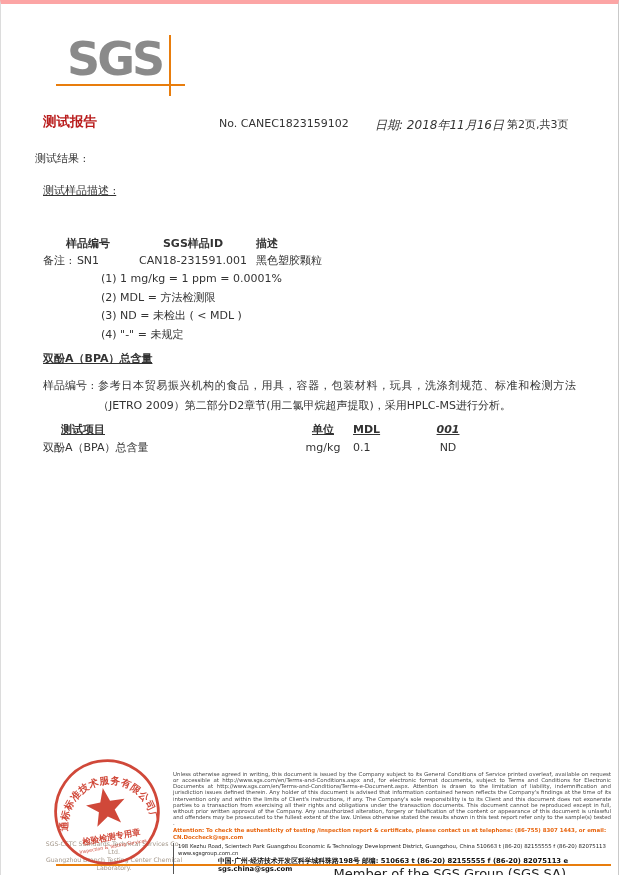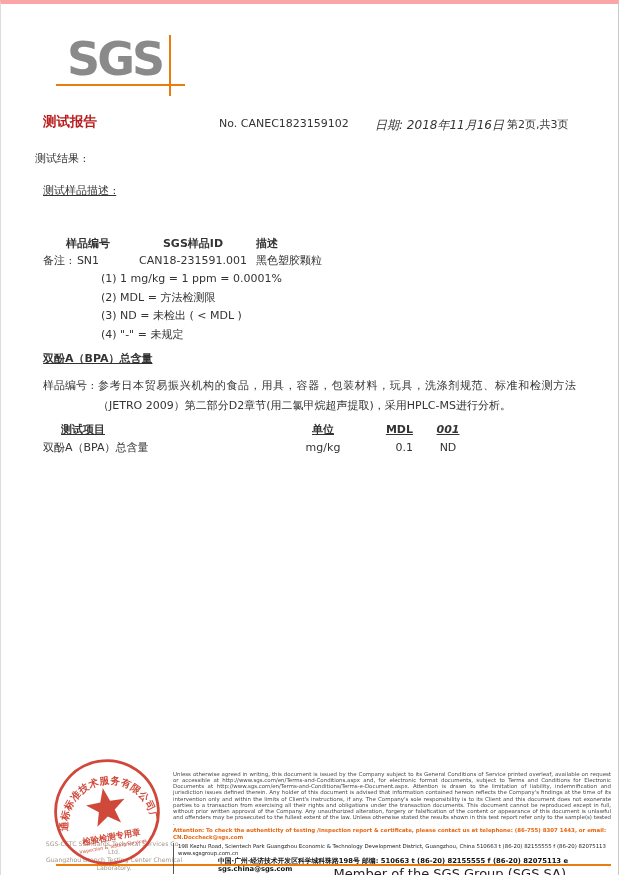--- a/index.html
+++ b/index.html
@@ -35,21 +35,21 @@
   .st-head { font-weight:bold;margin-top:28px; }
   .notes-label { position:absolute; left:42px; top:249px; }
   .notes { position:absolute; left:100px; top:266px; line-height:18.5px; }
   .bpa-title { position:absolute; left:42px; top:347px; font-weight:bold; text-decoration:underline; }
   .method-label { position:absolute; left:42px; top:374px; }
   .method-text { position:absolute; left:97px; top:372px; width:478px; line-height:19.5px; text-align:justify; }
   .result-table { position:absolute; left:42px; top:417px; width:440px; }
   .rt-row { display:flex; line-height:17.5px; }
   .rt-label { flex:1; }
   .rt-unit { width:60px; text-align:center; }
-  .rt-mdl { width:60px; text-align:right; }
+  .rt-mdl { width:60px; text-align:left; }
   .rt-s1 { width:70px; text-align:center; }
   .rt-head .rt-label span { margin-left:18px;text-decoration:underline; }
   .rt-head span { font-weight:bold; text-decoration:underline; }
   .rt-head .rt-s1 span { font-style:italic; }
   
   .stamp { position:absolute; left:48px; top:752px; width:116px; height:112px; z-index:3; opacity:.92; }
   .company-lines {
     position:absolute; left:38px; top:836px; width:150px; z-index:1;
     font-size:6.2px; line-height:8px; color:#a3978a; text-align:center;
   }

